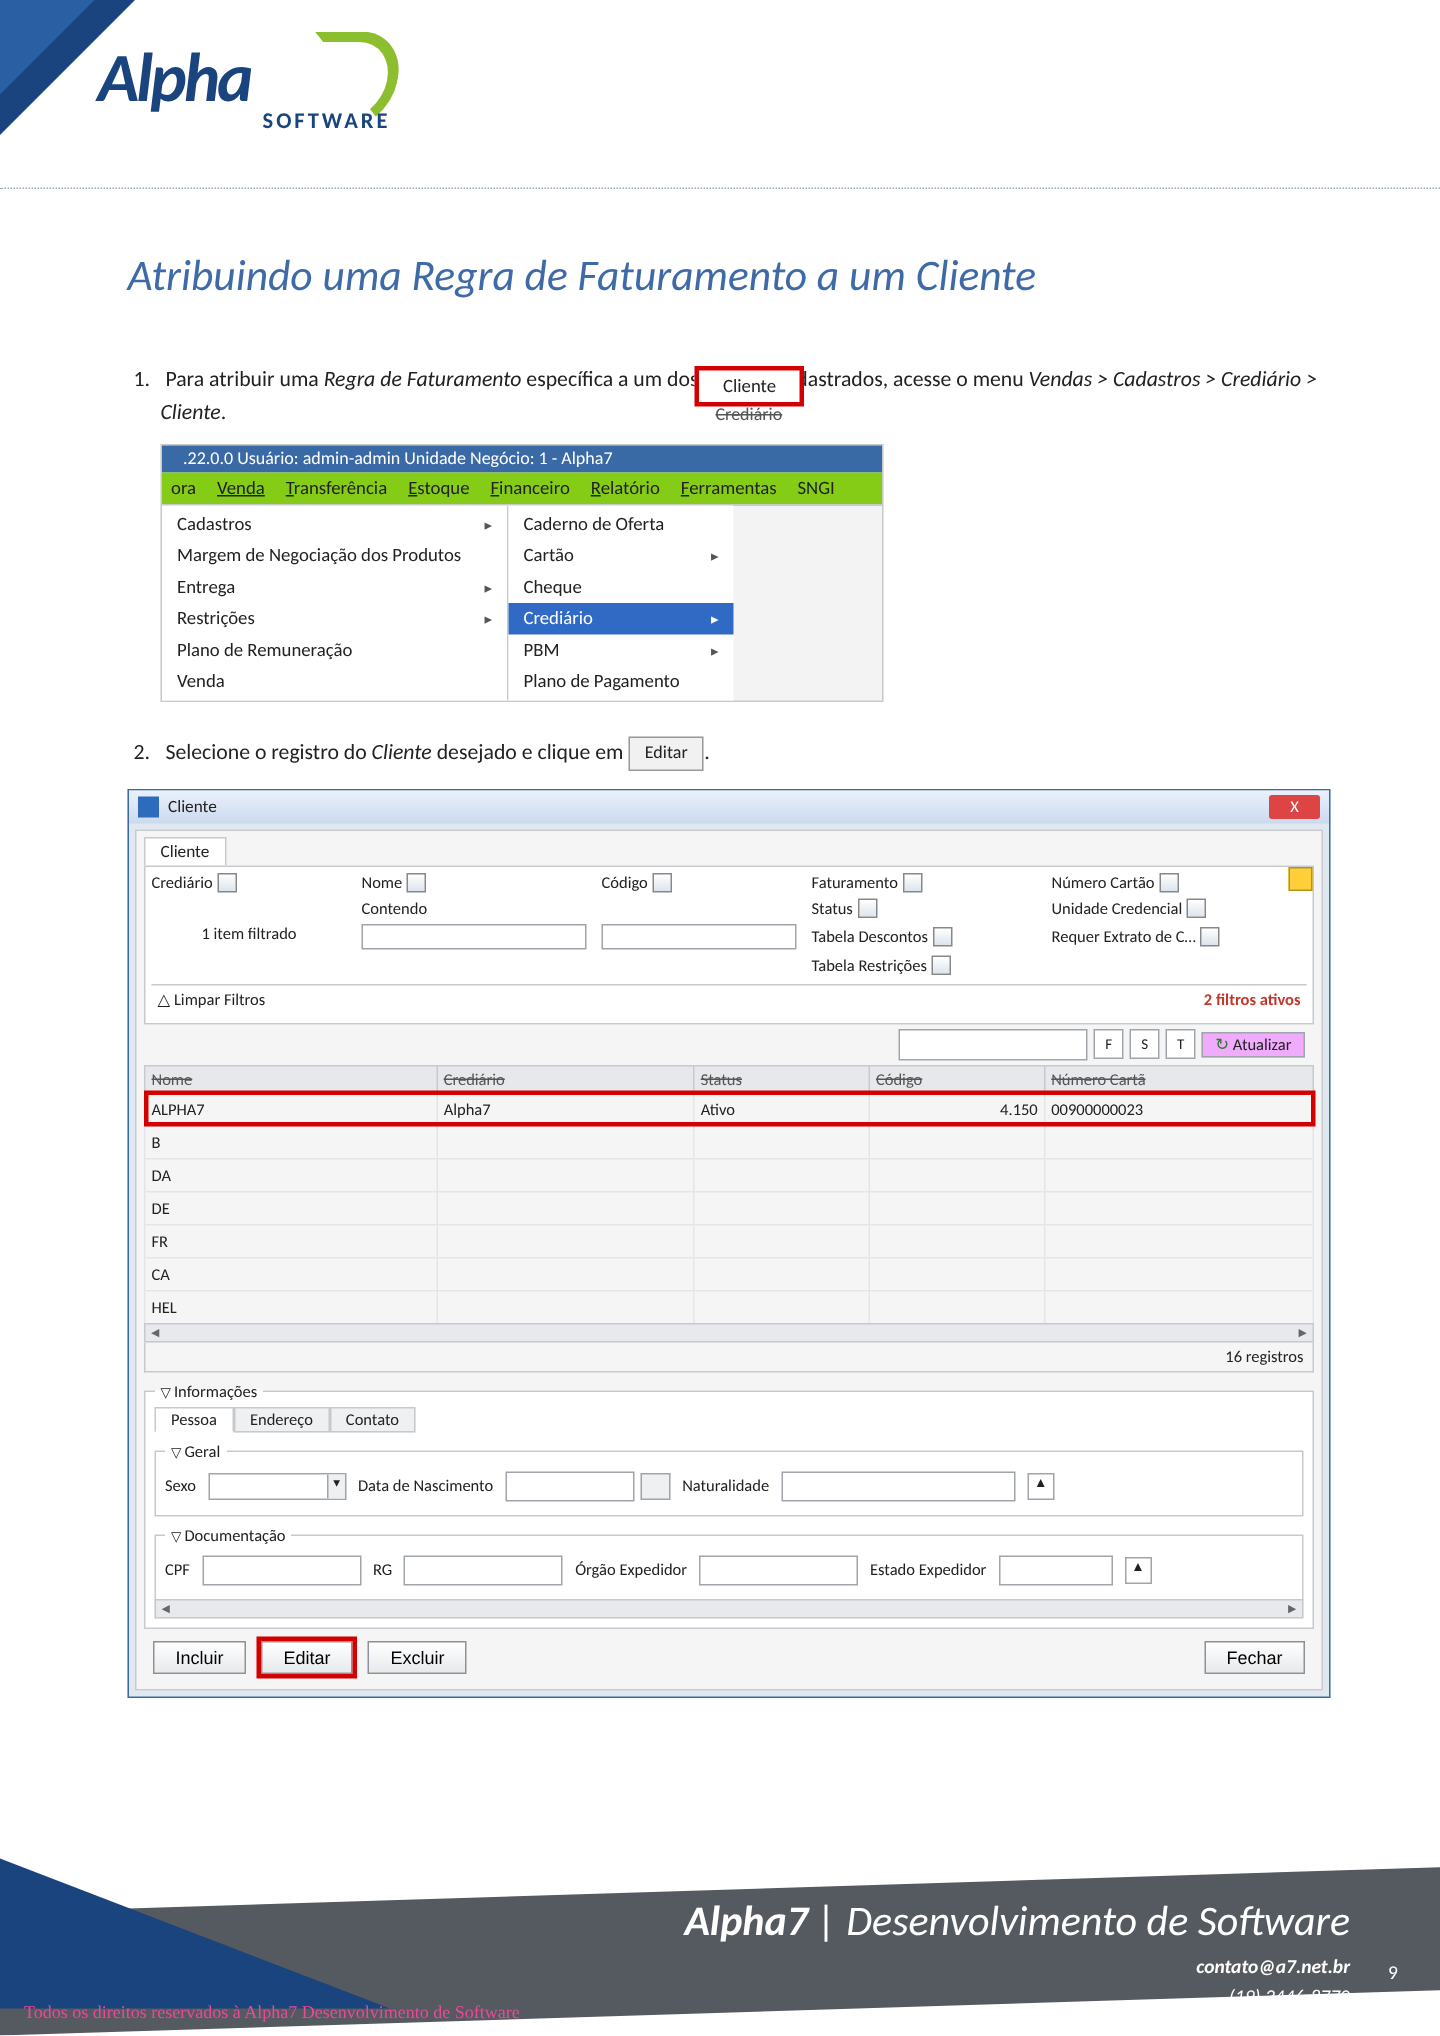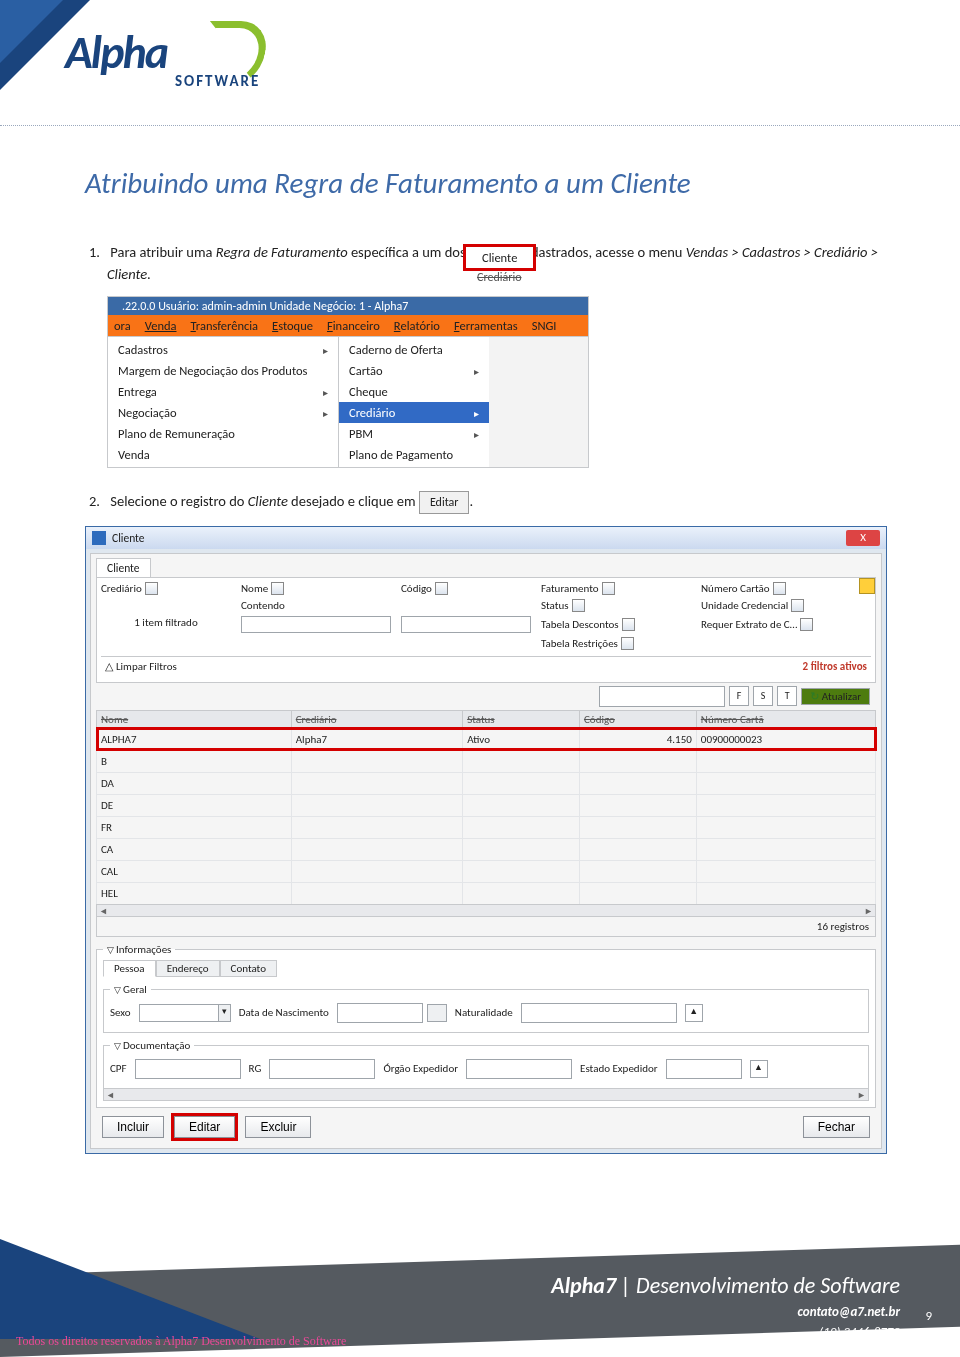--- a/index.html
+++ b/index.html
@@ -23,21 +23,21 @@
   
   .content{position:absolute;top:165px;left:85px;right:65px;}
   h1.sect{color:#3e6aa8;font-weight:400;font-size:29px;margin:0 0 40px 0;font-style:italic;}
   .step{font-size:14.5px;line-height:1.55;margin:0 0 10px 22px;color:#222;}
   .step .num{display:inline-block;width:18px;margin-left:-18px;}
   .step em{font-style:italic;}
 
   
   .mbox{margin:6px 0 22px 22px;border:1px solid var(--grey-border);background:var(--grey-menu);width:480px;font-size:12.5px;}
   .mbox .titlebar{background:#3a6aa6;color:#fff;padding:2px 14px;font-size:12px;}
-  .mbox .mrow{display:flex;gap:14px;padding:3px 6px;border-bottom:1px solid var(--grey-border);background:#f97316;}
+  .mbox .mrow{display:flex;gap:14px;padding:3px 6px;border-bottom:1px solid var(--grey-border);background:#84cc16;}
   .mbox .mrow span u{text-decoration:underline;}
   .mbox .panel{display:flex;}
   .mbox ul{list-style:none;margin:0;padding:2px 0;}
   .mbox ul li{padding:3px 10px;white-space:nowrap;display:flex;justify-content:space-between;gap:14px;}
   .mbox ul.left{width:230px;border-right:1px solid var(--grey-border);background:#fff;}
   .mbox ul.right{width:150px;background:#fff;}
   .mbox li.hl{background:#316ac5;color:#fff;}
   .mbox .arrow::after{content:"▸";font-size:10px;color:#555;}
   .mbox li.hl .arrow::after{color:#fff;}
   .mbox .popbox{position:absolute;left:378px;top:79px;background:#fff;border:3px solid #d40000;padding:3px 16px;font-size:12.5px;}
@@ -59,21 +59,21 @@
   .winwrap .filters{display:grid;grid-template-columns:130px 150px 130px 150px 170px;gap:4px 10px;font-size:11px;}
   .winwrap .filters .lab{display:flex;align-items:center;gap:3px;}
   .winwrap .filters .lab::after{content:"";width:11px;height:11px;border:1px solid #888;background:linear-gradient(#fff,#dce4ee);}
   .winwrap .filters input{width:100%;box-sizing:border-box;border:1px solid #9fa5ab;height:17px;font-size:11px;}
   .winwrap .filtfoot{display:flex;justify-content:space-between;align-items:center;padding:3px 4px;font-size:11px;border-top:1px solid var(--grey-border);margin-top:6px;}
   .winwrap .filtfoot .limp::before{content:"△ ";}
   .winwrap .filtfoot .act{color:#c0392b;font-weight:bold;}
   .winwrap .searchline{display:flex;justify-content:flex-end;align-items:center;gap:4px;padding:3px 6px;}
   .winwrap .searchline input{width:120px;height:17px;border:1px solid #9fa5ab;}
   .winwrap .searchline .sq{width:18px;height:18px;border:1px solid #9fa5ab;background:#fff;text-align:center;font-size:10px;line-height:17px;}
-  .winwrap .searchline .atz{border:1px solid #9fa5ab;background:#4d7c0f;padding:1px 8px;font-size:11px;}
+  .winwrap .searchline .atz{border:1px solid #9fa5ab;background:#f0abfc;padding:1px 8px;font-size:11px;}
   .winwrap .searchline .atz::before{content:"↻ ";color:#2a7b2a;}
   .winwrap table{width:100%;border-collapse:collapse;font-size:11px;}
   .winwrap th{background:#e6e8eb;border:1px solid var(--grey-border);padding:2px 4px;font-weight:normal;color:#555;text-align:left;text-decoration:line-through;}
   .winwrap td{border:1px solid #e3e5e8;padding:3px 4px;height:15px;}
   .winwrap tr.sel{outline:3px solid #d40000;outline-offset:-2px;}
   .winwrap .scrollbar{height:11px;background:#e8e9ec;border:1px solid var(--grey-border);margin-top:-1px;position:relative;}
   .winwrap .scrollbar::before{content:"◄";position:absolute;left:2px;font-size:9px;color:#666;}
   .winwrap .scrollbar::after{content:"►";position:absolute;right:2px;font-size:9px;color:#666;}
   .winwrap .regcount{text-align:right;font-size:11px;padding:3px 6px;border:1px solid var(--grey-border);border-top:none;}
   .winwrap fieldset{border:1px solid var(--grey-border);margin:6px 0 0;padding:4px 6px 6px;font-size:11px;background:#fff;}
@@ -91,21 +91,21 @@
   .winwrap .footbtns{display:flex;gap:10px;padding:8px 6px 4px;align-items:center;}
   .winwrap .footbtns button{border:1px solid #8d9299;background:linear-gradient(#fff,#e7e9ec);padding:3px 14px;font-size:12px;}
   .winwrap .footbtns button.editar{outline:3px solid #d40000;}
   .winwrap .footbtns .spacer{flex:1;}
 
   
   .foot{position:absolute;bottom:0;left:0;right:0;height:115px;}
   .foot .slab{position:absolute;left:0;right:0;bottom:0;height:82px;background:#555a60;transform:skewY(-1.8deg);transform-origin:left top;}
   .foot .tri{position:absolute;left:0;bottom:18px;width:0;height:0;border-bottom:100px solid var(--blue-dark);border-right:260px solid transparent;}
   .foot .txt{position:absolute;right:60px;bottom:16px;text-align:right;color:#fff;font-style:italic;font-size:13px;line-height:1.5;}
-  .foot .txt .big{font-size:22px;}
+  .foot .txt .big{font-size:28px;}
   .foot .txt .big strong{font-weight:700;}
   .foot .copy{position:absolute;left:16px;bottom:8px;color:#ec4899;font-size:12px;font-family:Liberation Serif, serif;}
   .foot .pn{position:absolute;right:28px;bottom:34px;color:#fff;font-size:13px;}
 </style>
 </head>
 <body>
 
 <div class="page">
   <div class="corner-top"></div>
   <div class="corner-top2"></div>
@@ -141,21 +141,21 @@
           <li>
               <span>Cadastros</span>
               <span class="arrow"></span>
             </li>
           <li>Margem de Negociação dos Produtos</li>
           <li>
               <span>Entrega</span>
               <span class="arrow"></span>
             </li>
           <li>
-              <span>Negociação</span>
+              <span>Restrições</span>
               <span class="arrow"></span>
             </li>
           <li>Plano de Remuneração</li>
           <li>Venda</li>
         </ul>
         <ul class="right">
           <li>Caderno de Oferta</li>
           <li>
               <span>Cartão</span>
               <span class="arrow"></span>
@@ -272,27 +272,20 @@
               </tr>
           <tr>
                 <td>FR</td>
                 <td></td>
                 <td></td>
                 <td></td>
                 <td></td>
               </tr>
           <tr>
                 <td>CA</td>
-                <td></td>
-                <td></td>
-                <td></td>
-                <td></td>
-              </tr>
-          <tr>
-                <td>CAL</td>
                 <td></td>
                 <td></td>
                 <td></td>
                 <td></td>
               </tr>
           <tr>
                 <td>HEL</td>
                 <td></td>
                 <td></td>
                 <td></td>

